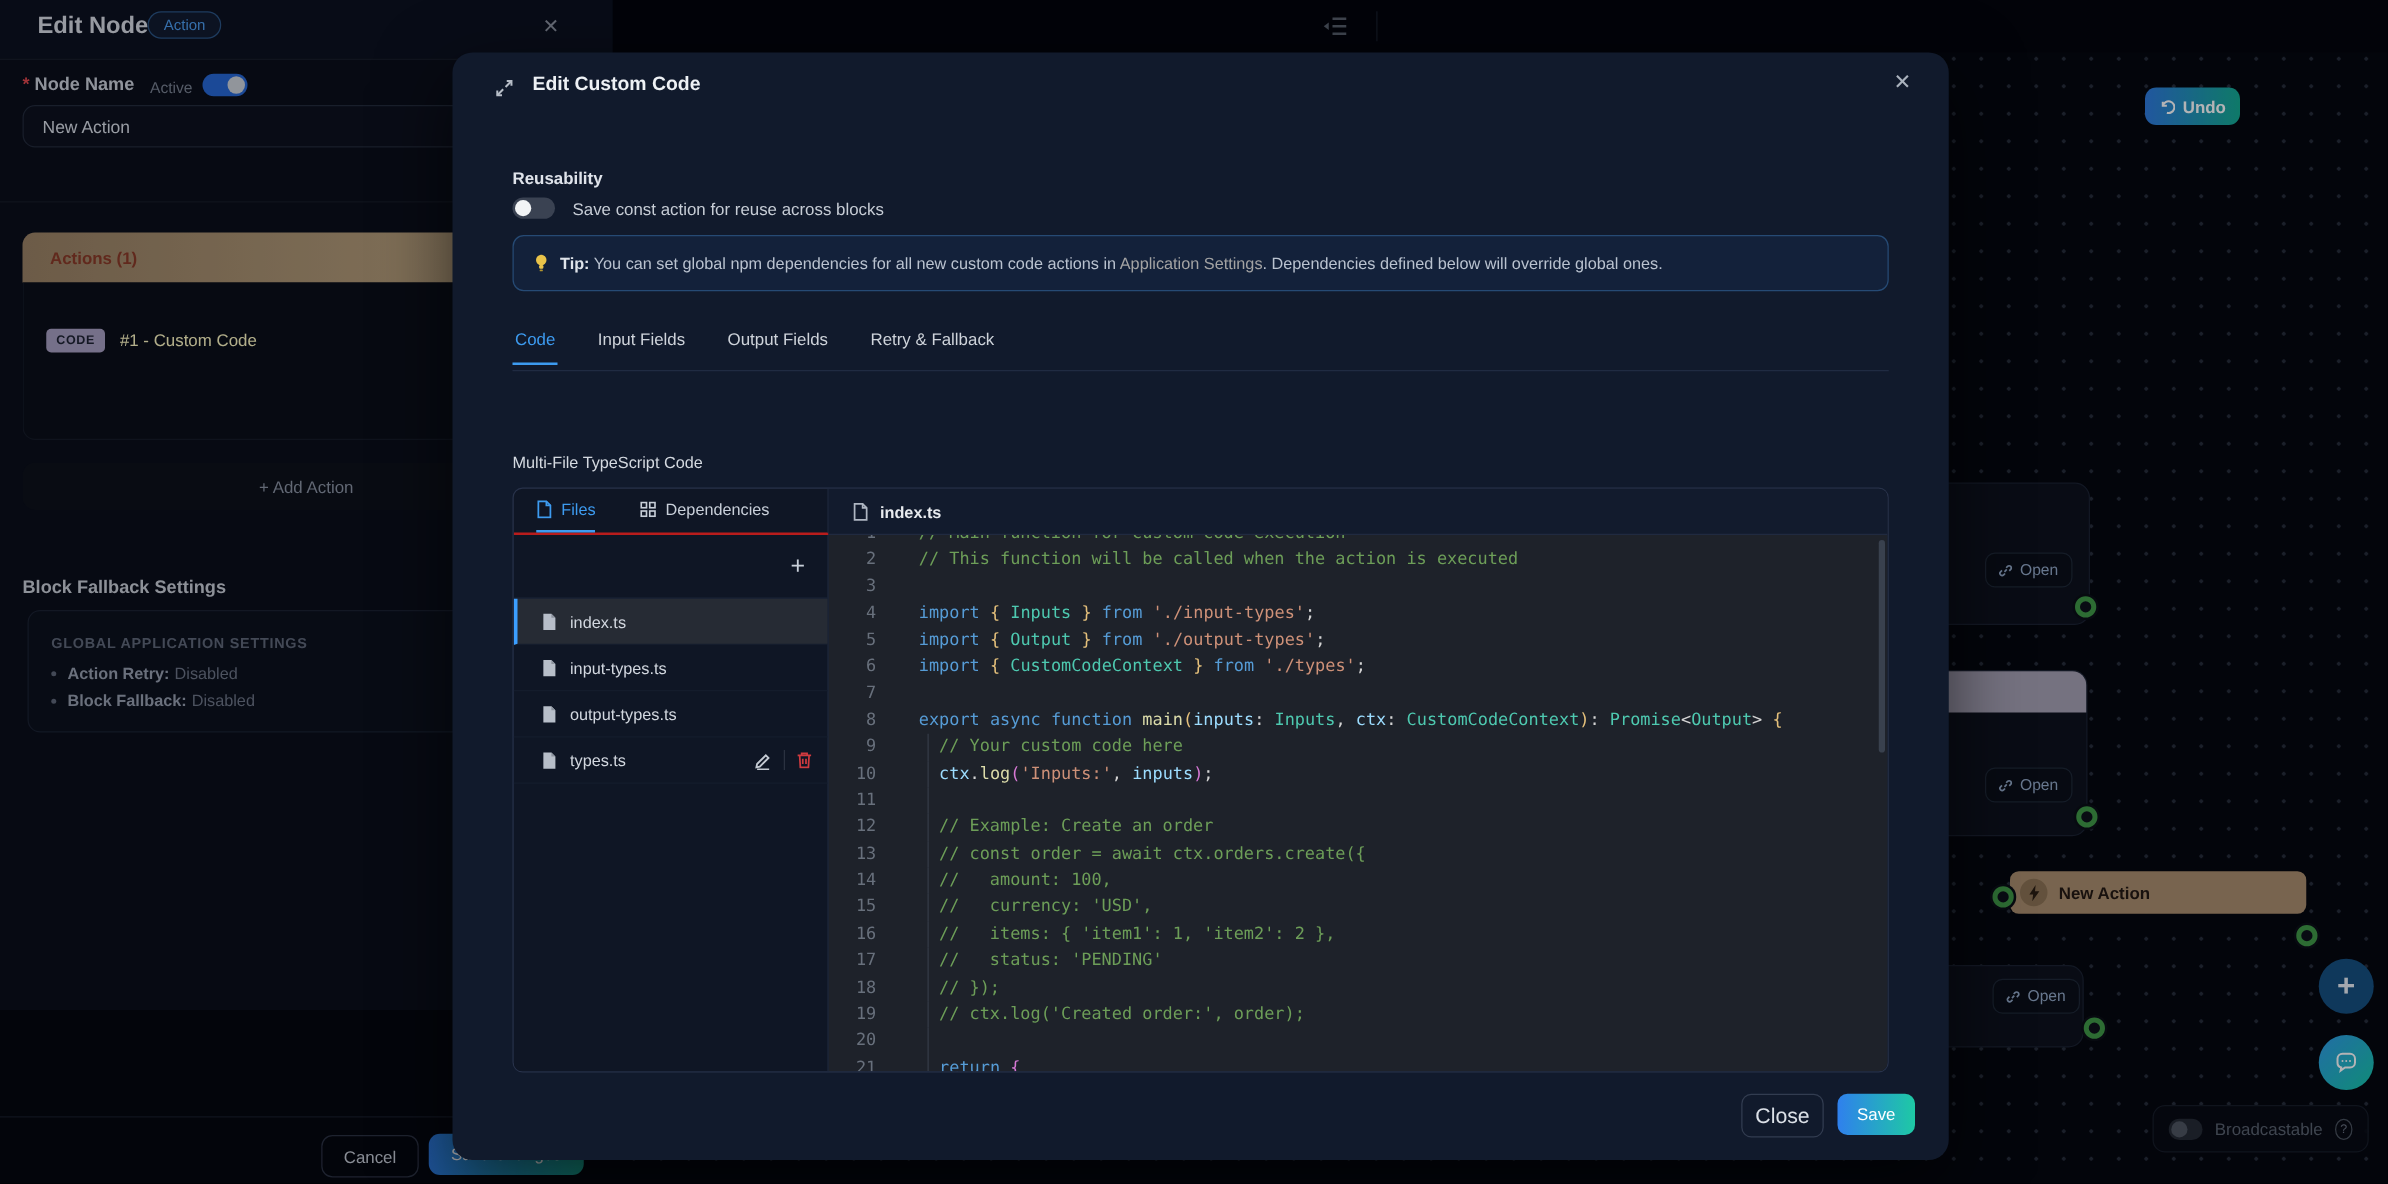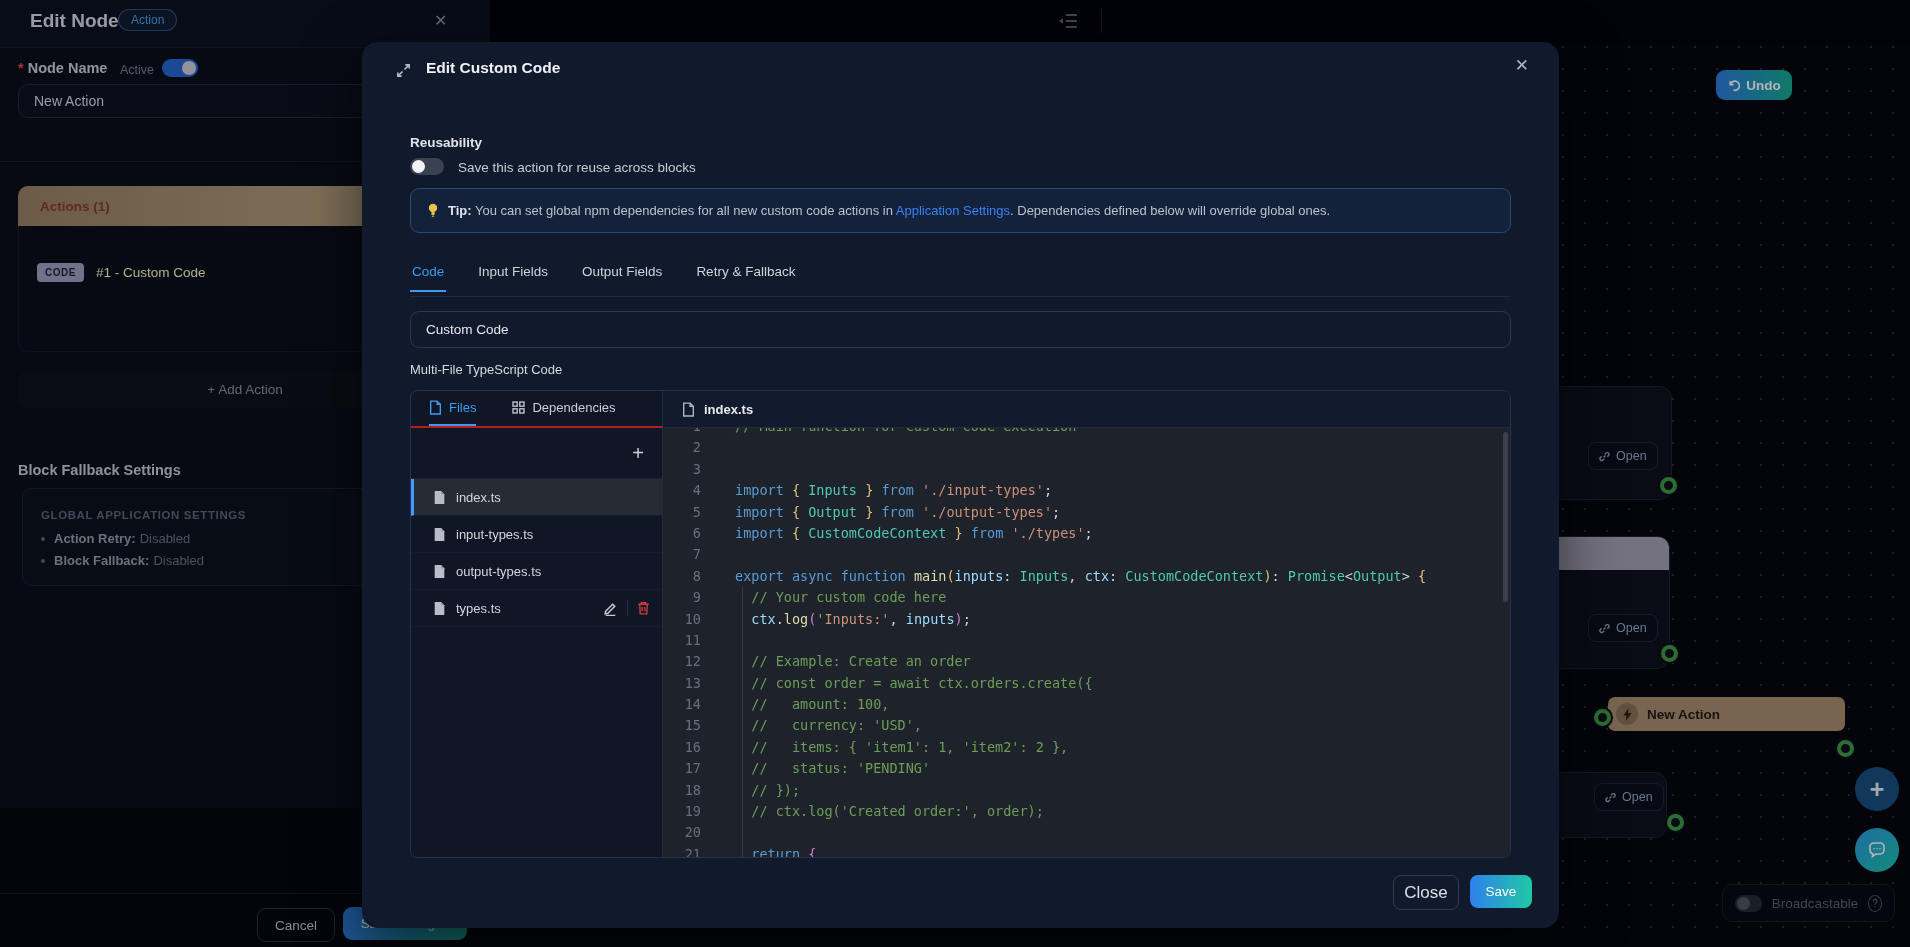--- a/index.html
+++ b/index.html
@@ -97,21 +97,21 @@
     box-shadow:0 20px 60px rgba(0,0,0,.6);}
   .m-expand{position:absolute;left:33px;top:20px;color:#b6bdc7;}
   .m-title{position:absolute;left:64px;top:17px;font-size:15.5px;font-weight:bold;color:#eef1f5;}
   .m-close{position:absolute;right:30px;top:13px;color:#aab2bd;font-size:17px;}
   .m-reuse-label{position:absolute;left:48px;top:93px;font-size:13.5px;font-weight:bold;color:#dfe3ea;}
   .m-reuse-toggle{position:absolute;left:48px;top:116px;}
   .m-reuse-text{position:absolute;left:96px;top:118px;font-size:13.5px;color:#c6ccd5;}
   .tip{position:absolute;left:48px;right:48px;top:146px;height:45px;border:1px solid #264a74;border-radius:9px;
     background:#13213a;display:flex;align-items:center;gap:9px;padding:0 16px;box-sizing:border-box;font-size:13px;color:#b9c2cf;}
   .tip b{color:#dfe4ea;}
-  .tip .link{color:#3b82f6;}
+  .tip .link{color:#a3a3a3;}
   .m-tabs{position:absolute;left:48px;right:48px;top:216px;height:38px;border-bottom:1px solid #202b42;
     display:flex;gap:30px;align-items:flex-start;}
   .mtab{font-size:13.5px;color:#ced3da;padding:6px 2px 12px;position:relative;}
   .mtab.active{color:#3d9bf0;}
   .mtab.active::after{content:"";position:absolute;left:0;right:0;bottom:-1px;height:2px;background:#3d9bf0;}
   .m-name-input{position:absolute;left:48px;right:48px;top:269px;height:37px;border:1px solid #2b3650;border-radius:9px;
     background:transparent;color:#e6e9ee;font-size:13.5px;padding:0 15px;box-sizing:border-box;width:calc(100% - 96px);font-family:"Liberation Sans",sans-serif;}
   .m-code-label{position:absolute;left:48px;top:320px;font-size:13px;color:#d4d9e0;}
   .editor-wrap{position:absolute;left:48px;right:48px;top:348px;height:468px;border:1px solid #28324a;border-radius:8px;
     overflow:hidden;display:grid;grid-template-columns:252px 1fr;grid-template-rows:37px 1fr;box-sizing:border-box;background:#0f1625;}
@@ -300,39 +300,38 @@
           <path d="M3 15 L8 10"></path>
       </svg>
     </span>
     <span class="m-title">Edit Custom Code</span>
     <span class="m-close">✕</span>
 
     <div class="m-reuse-label">Reusability</div>
     <span class="toggle t-off-light tg-34 m-reuse-toggle">
         <span class="knob"></span>
       </span>
-    <span class="m-reuse-text">Save this action for reuse across blocks</span>
+    <span class="m-reuse-text">Save const action for reuse across blocks</span>
 
     <div class="tip">
       <svg width="12" height="15" viewBox="0 0 12 15">
         <circle cx="6" cy="5" r="4.2" fill="#e9c349"></circle>
           <rect x="4.3" y="9" width="3.4" height="3" rx="1" fill="#e9c349"></rect>
           <rect x="4.7" y="12.6" width="2.6" height="1.4" rx=".7" fill="#b2952f"></rect>
       </svg>
       <span><b>Tip:</b><span> You can set global npm dependencies for all new custom code actions in </span><span class="link">Application Settings</span><span>. Dependencies defined below will override global ones.</span></span>
     </div>
 
     <div class="m-tabs">
         <div class="mtab active">Code</div>
         <div class="mtab">Input Fields</div>
         <div class="mtab">Output Fields</div>
         <div class="mtab">Retry &amp; Fallback</div>
       </div>
 
-    <input class="m-name-input" value="Custom Code" style="">
     <div class="m-code-label">Multi-File TypeScript Code</div>
 
     <div class="editor-wrap">
       <div class="files-header">
         <span class="ftab active">
           <svg width="13" height="15" viewBox="0 0 12 14" fill="none" stroke="currentColor" stroke-width="1.3">
             <path d="M1.5 1 H7.5 L10.5 4 V13 H1.5 Z"></path>
               <path d="M7.5 1 V4 H10.5"></path>
           </svg>
           <span>Files</span>
@@ -404,20 +403,21 @@
           </div>
       </div>
       <div class="code-area">
         <div class="code-scroll">
             <div class="cline">
               <span class="ln">1</span>
               <span class="ctext"><span class="tok-c">// Main function for custom code execution</span></span>
             </div>
             <div class="cline">
               <span class="ln">2</span>
+              <span class="ctext"><span class="tok-c">// This function will be called when the action is executed</span></span>
             </div>
             <div class="cline">
               <span class="ln">3</span>
               <span class="ctext"></span>
             </div>
             <div class="cline">
               <span class="ln">4</span>
               <span class="ctext"><span class="tok-k">import</span><span class="tok-p"> </span><span class="tok-b1">{</span><span class="tok-p"> </span><span class="tok-t">Inputs</span><span class="tok-p"> </span><span class="tok-b1">}</span><span class="tok-p"> </span><span class="tok-k">from</span><span class="tok-p"> </span><span class="tok-s">'./input-types'</span><span class="tok-p">;</span></span>
             </div>
             <div class="cline">

